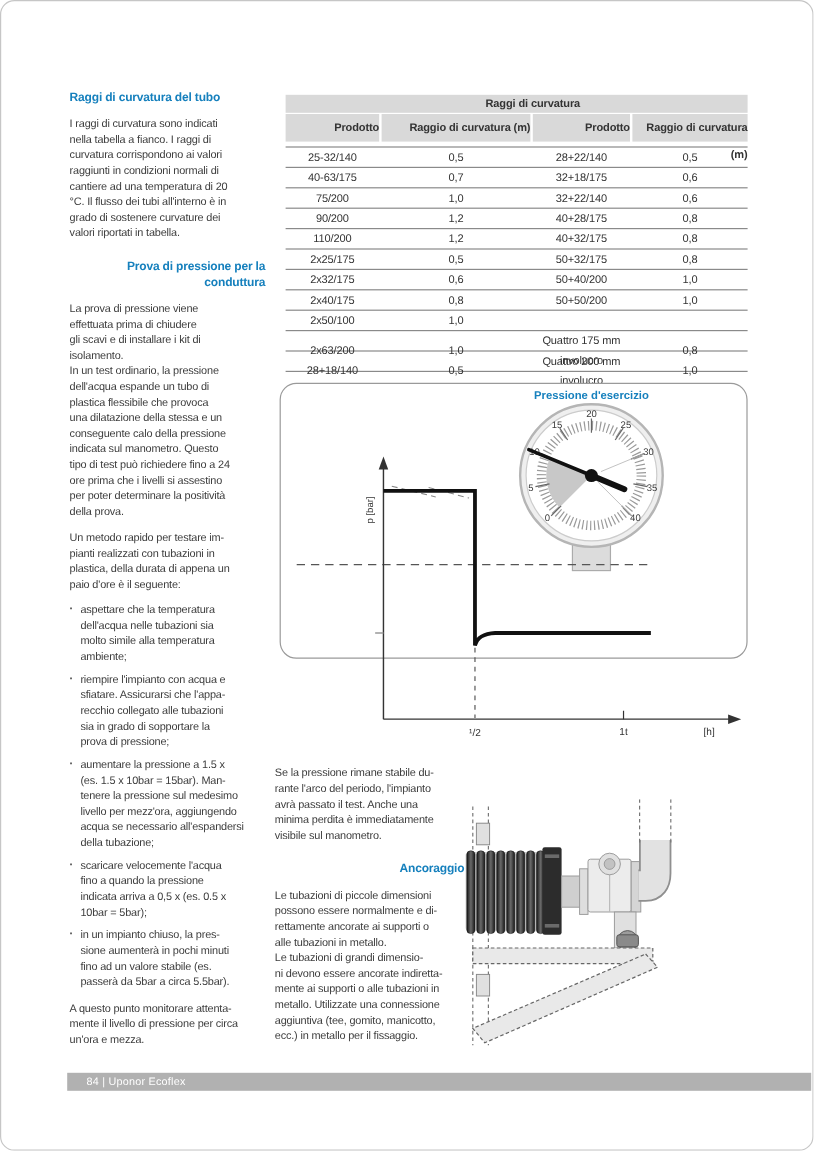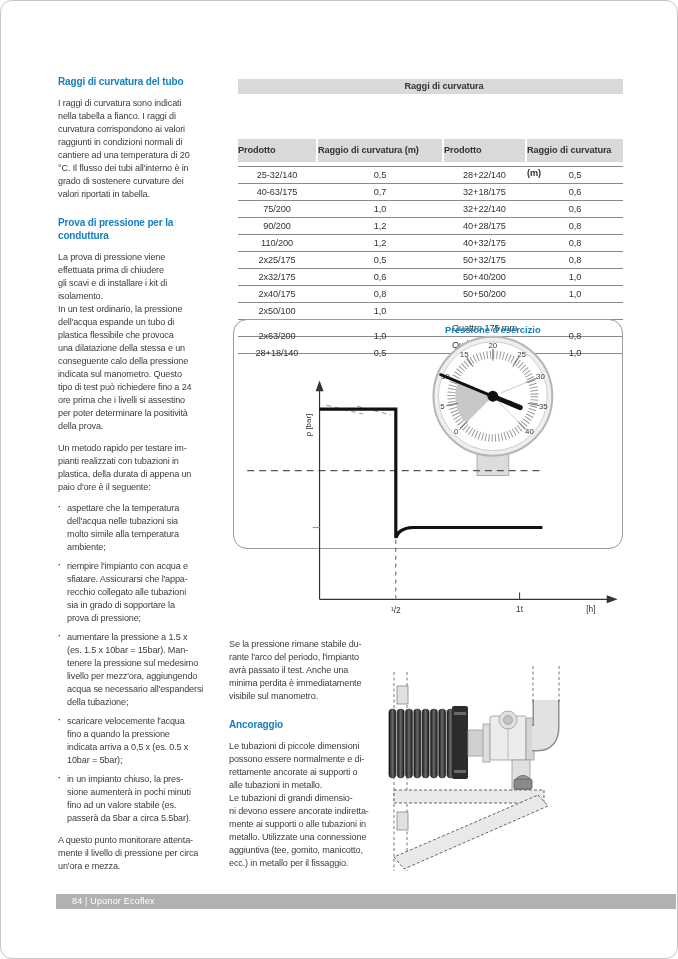--- a/index.html
+++ b/index.html
@@ -4,30 +4,30 @@
 <style>
   html,body{margin:0;padding:0;background:#fff;}
   body{width:678px;height:959px;position:relative;font-family:"Liberation Sans",sans-serif;color:#3d3d3d;}
   .page{position:absolute;inset:0;background:#fff;border:1px solid #c6c6c6;border-radius:12px;box-sizing:border-box;overflow:hidden;}
 
   
   .col-left{position:absolute;left:57px;top:74px;width:163px;font-size:9.1px;line-height:13px;letter-spacing:-0.15px;}
   .blue-head{color:#1680bd;font-weight:bold;font-size:10px;line-height:13px;margin:0 0 9px 0;white-space:pre-line;}
   .col-left p{margin:0 0 9px 0;white-space:pre-line;}
   .col-left p.tight{margin-bottom:8px;}
-  .head-gap{margin-top:15px;}
+  .head-gap{margin-top:15px;text-align:right;}
   ul.dots{list-style:none;margin:0 0 9px 0;padding:0;}
   ul.dots li{position:relative;padding-left:9px;margin:0 0 6px 0;white-space:pre-line;}
   ul.dots li::before{content:"·";position:absolute;left:0;top:-1px;font-weight:bold;color:#3d3d3d;}
 
   
   .rtable{position:absolute;left:237px;top:78px;width:385px;font-size:9.2px;color:#333;letter-spacing:-0.1px;}
   .rtable .title{background:#d9d9d9;height:15px;line-height:15px;text-align:center;font-weight:bold;margin-bottom:1px;padding-left:27px;}
   .thead{display:grid;grid-template-columns:78px 124px 81px 96px;column-gap:2px;margin-bottom:4px;}
-  .thead .th{background:#d9d9d9;height:23px;line-height:23px;text-align:left;font-weight:bold;margin-top:44px;}
+  .thead .th{background:#d9d9d9;height:23px;line-height:23px;text-align:right;font-weight:bold;}
   .tbody .trow{display:grid;grid-template-columns:78px 124px 81px 96px;column-gap:2px;height:16px;align-items:center;border-bottom:1px solid #8a8a8a;}
   .tbody .trow:first-child{border-top:1px solid #8a8a8a;}
   .tbody .tcell{text-align:center;line-height:16px;}
 
   
   .chart-box{position:absolute;left:232px;top:318px;width:390px;height:230px;border:1.5px solid #9a9a9a;border-radius:14px;box-sizing:border-box;}
   .chart-box svg{display:block;}
 
   
   .col-mid{position:absolute;left:228px;top:637px;width:158px;font-size:9.1px;line-height:13px;letter-spacing:-0.15px;}

